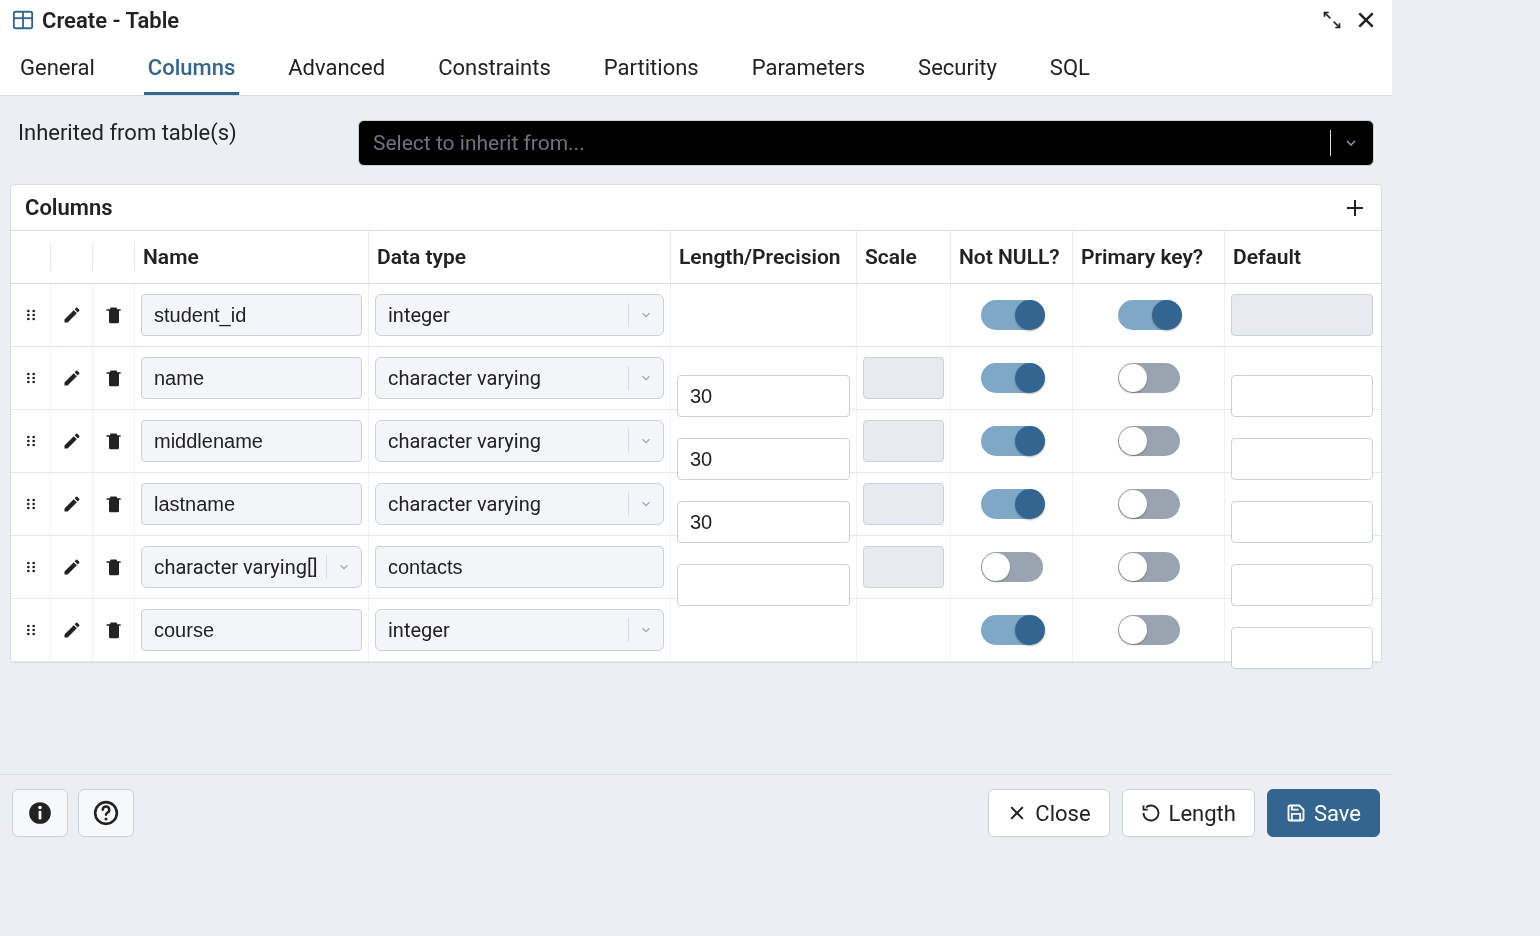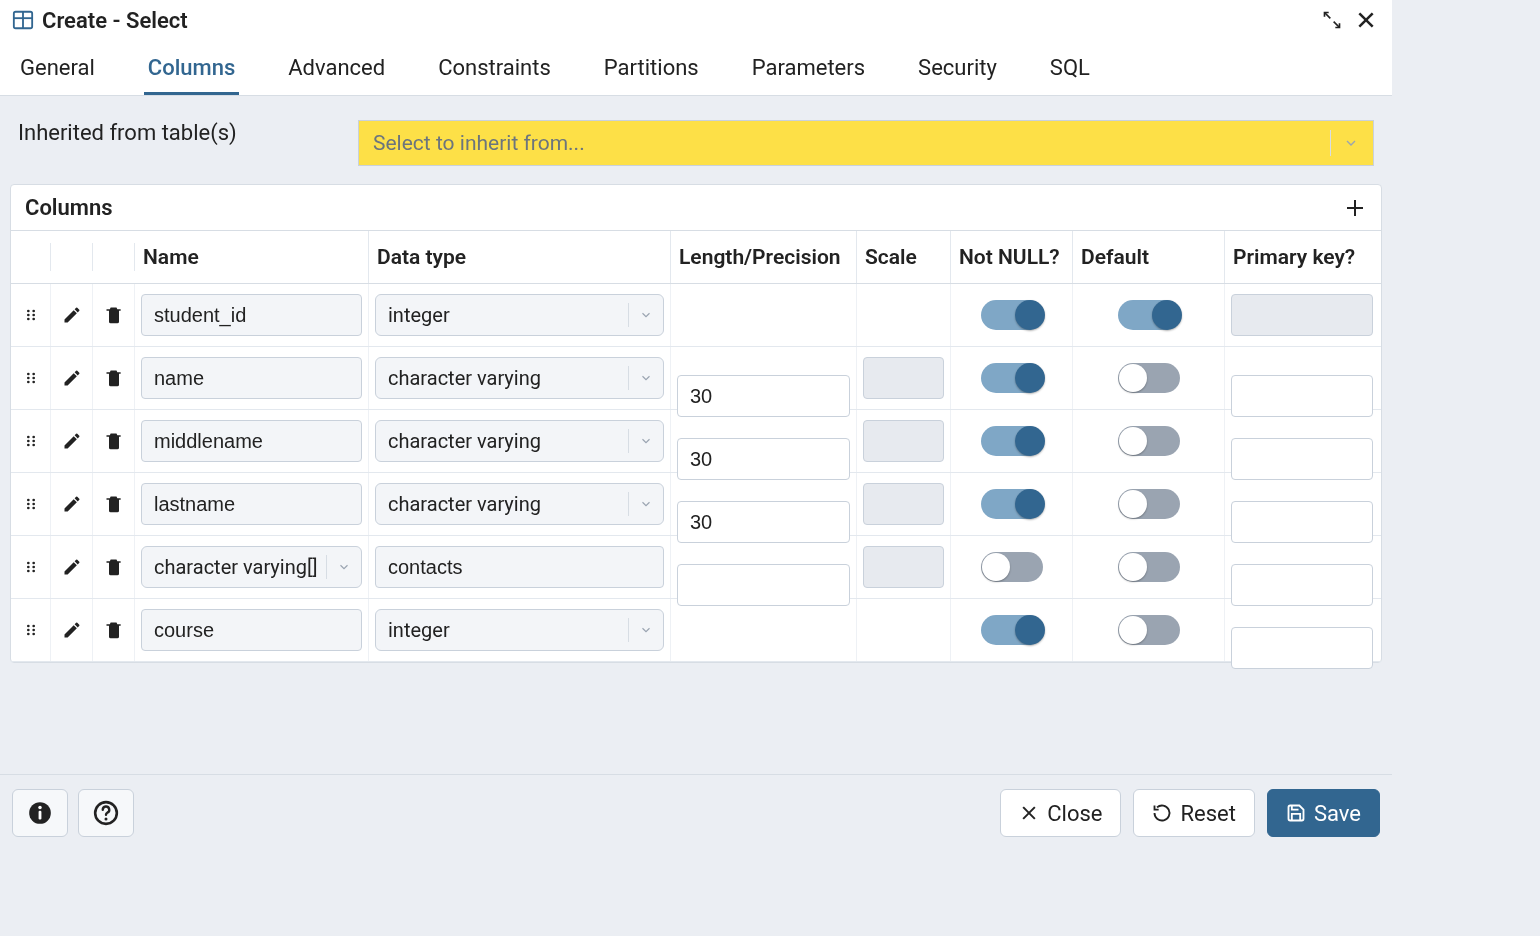--- a/index.html
+++ b/index.html
@@ -74,23 +74,23 @@
 .inherit-label {
   width: 340px;
   font-size: 22px;
   color: #222;
 }
 .select-wrap {
   flex: 1;
   position: relative;
 }
 .select-control {
-  background: #fde047;
+  background: #000000;
   border: 1px solid #c9d1db;
-  border-radius: 0;
+  border-radius: 6px;
   height: 46px;
   display: flex;
   align-items: center;
   padding: 0 14px;
   font-size: 21px;
   color: #6c757d;
   justify-content: space-between;
 }
 .select-chevron {
   color: #9aa4b1;
@@ -260,21 +260,21 @@
 <div class="dialog">
 
   <div class="titlebar">
     <span class="title-icon">
       <svg width="22" height="22" viewBox="0 0 24 24">
           <rect x="2" y="3" width="20" height="18" rx="2" fill="none" stroke="#326690" stroke-width="2"></rect>
           <line x1="2" y1="10" x2="22" y2="10" stroke="#326690" stroke-width="2"></line>
           <line x1="12" y1="3" x2="12" y2="21" stroke="#326690" stroke-width="2"></line>
         </svg>
     </span>
-    <span class="title-text">Create - Select</span>
+    <span class="title-text">Create - Table</span>
     <span class="win-btn">
       <svg width="20" height="20" viewBox="0 0 24 24" stroke="#222" stroke-width="2" fill="none">
           <path d="M8 3 L3 3 L3 8"></path>
           <path d="M16 21 L21 21 L21 16"></path>
           <path d="M3 3 L10 10"></path>
           <path d="M21 21 L14 14"></path>
         </svg>
     </span>
     <span class="win-btn">
       <svg width="20" height="20" viewBox="0 0 24 24" stroke="#222" stroke-width="3">
@@ -325,22 +325,22 @@
       <div class="grid">
         <div class="grid-header">
           <div class="cell"></div>
           <div class="cell"></div>
           <div class="cell"></div>
           <div class="cell">Name</div>
           <div class="cell">Data type</div>
           <div class="cell">Length/Precision</div>
           <div class="cell">Scale</div>
           <div class="cell">Not NULL?</div>
+          <div class="cell">Primary key?</div>
           <div class="cell">Default</div>
-          <div class="cell">Primary key?</div>
         </div>
         <div id="grid-body">
             <div class="grid-row">
               <div class="cell action-cell">
                 <svg width="16" height="16" viewBox="0 0 24 24" fill="#222">
                   <circle cx="8" cy="6" r="2"></circle>
                   <circle cx="16" cy="6" r="2"></circle>
                   <circle cx="8" cy="12" r="2"></circle>
                   <circle cx="16" cy="12" r="2"></circle>
                   <circle cx="8" cy="18" r="2"></circle>
@@ -683,21 +683,21 @@
       </span>
       <span>Close</span>
     </div>
     <div class="btn">
       <span>
         <svg width="20" height="20" viewBox="0 0 24 24" fill="none" stroke="#222" stroke-width="2.2">
             <path d="M3 12a9 9 0 1 0 3-6.7"></path>
             <polyline points="3 3 3 8 8 8"></polyline>
           </svg>
       </span>
-      <span>Reset</span>
+      <span>Length</span>
     </div>
     <div class="btn primary">
       <span>
         <svg width="20" height="20" viewBox="0 0 24 24" fill="none" stroke="#fff" stroke-width="2.2">
             <path d="M19 21H5a2 2 0 0 1-2-2V5a2 2 0 0 1 2-2h11l5 5v11a2 2 0 0 1-2 2z"></path>
             <polyline points="17 21 17 13 7 13 7 21"></polyline>
             <polyline points="7 3 7 8 15 8"></polyline>
           </svg>
       </span>
       <span>Save</span>

